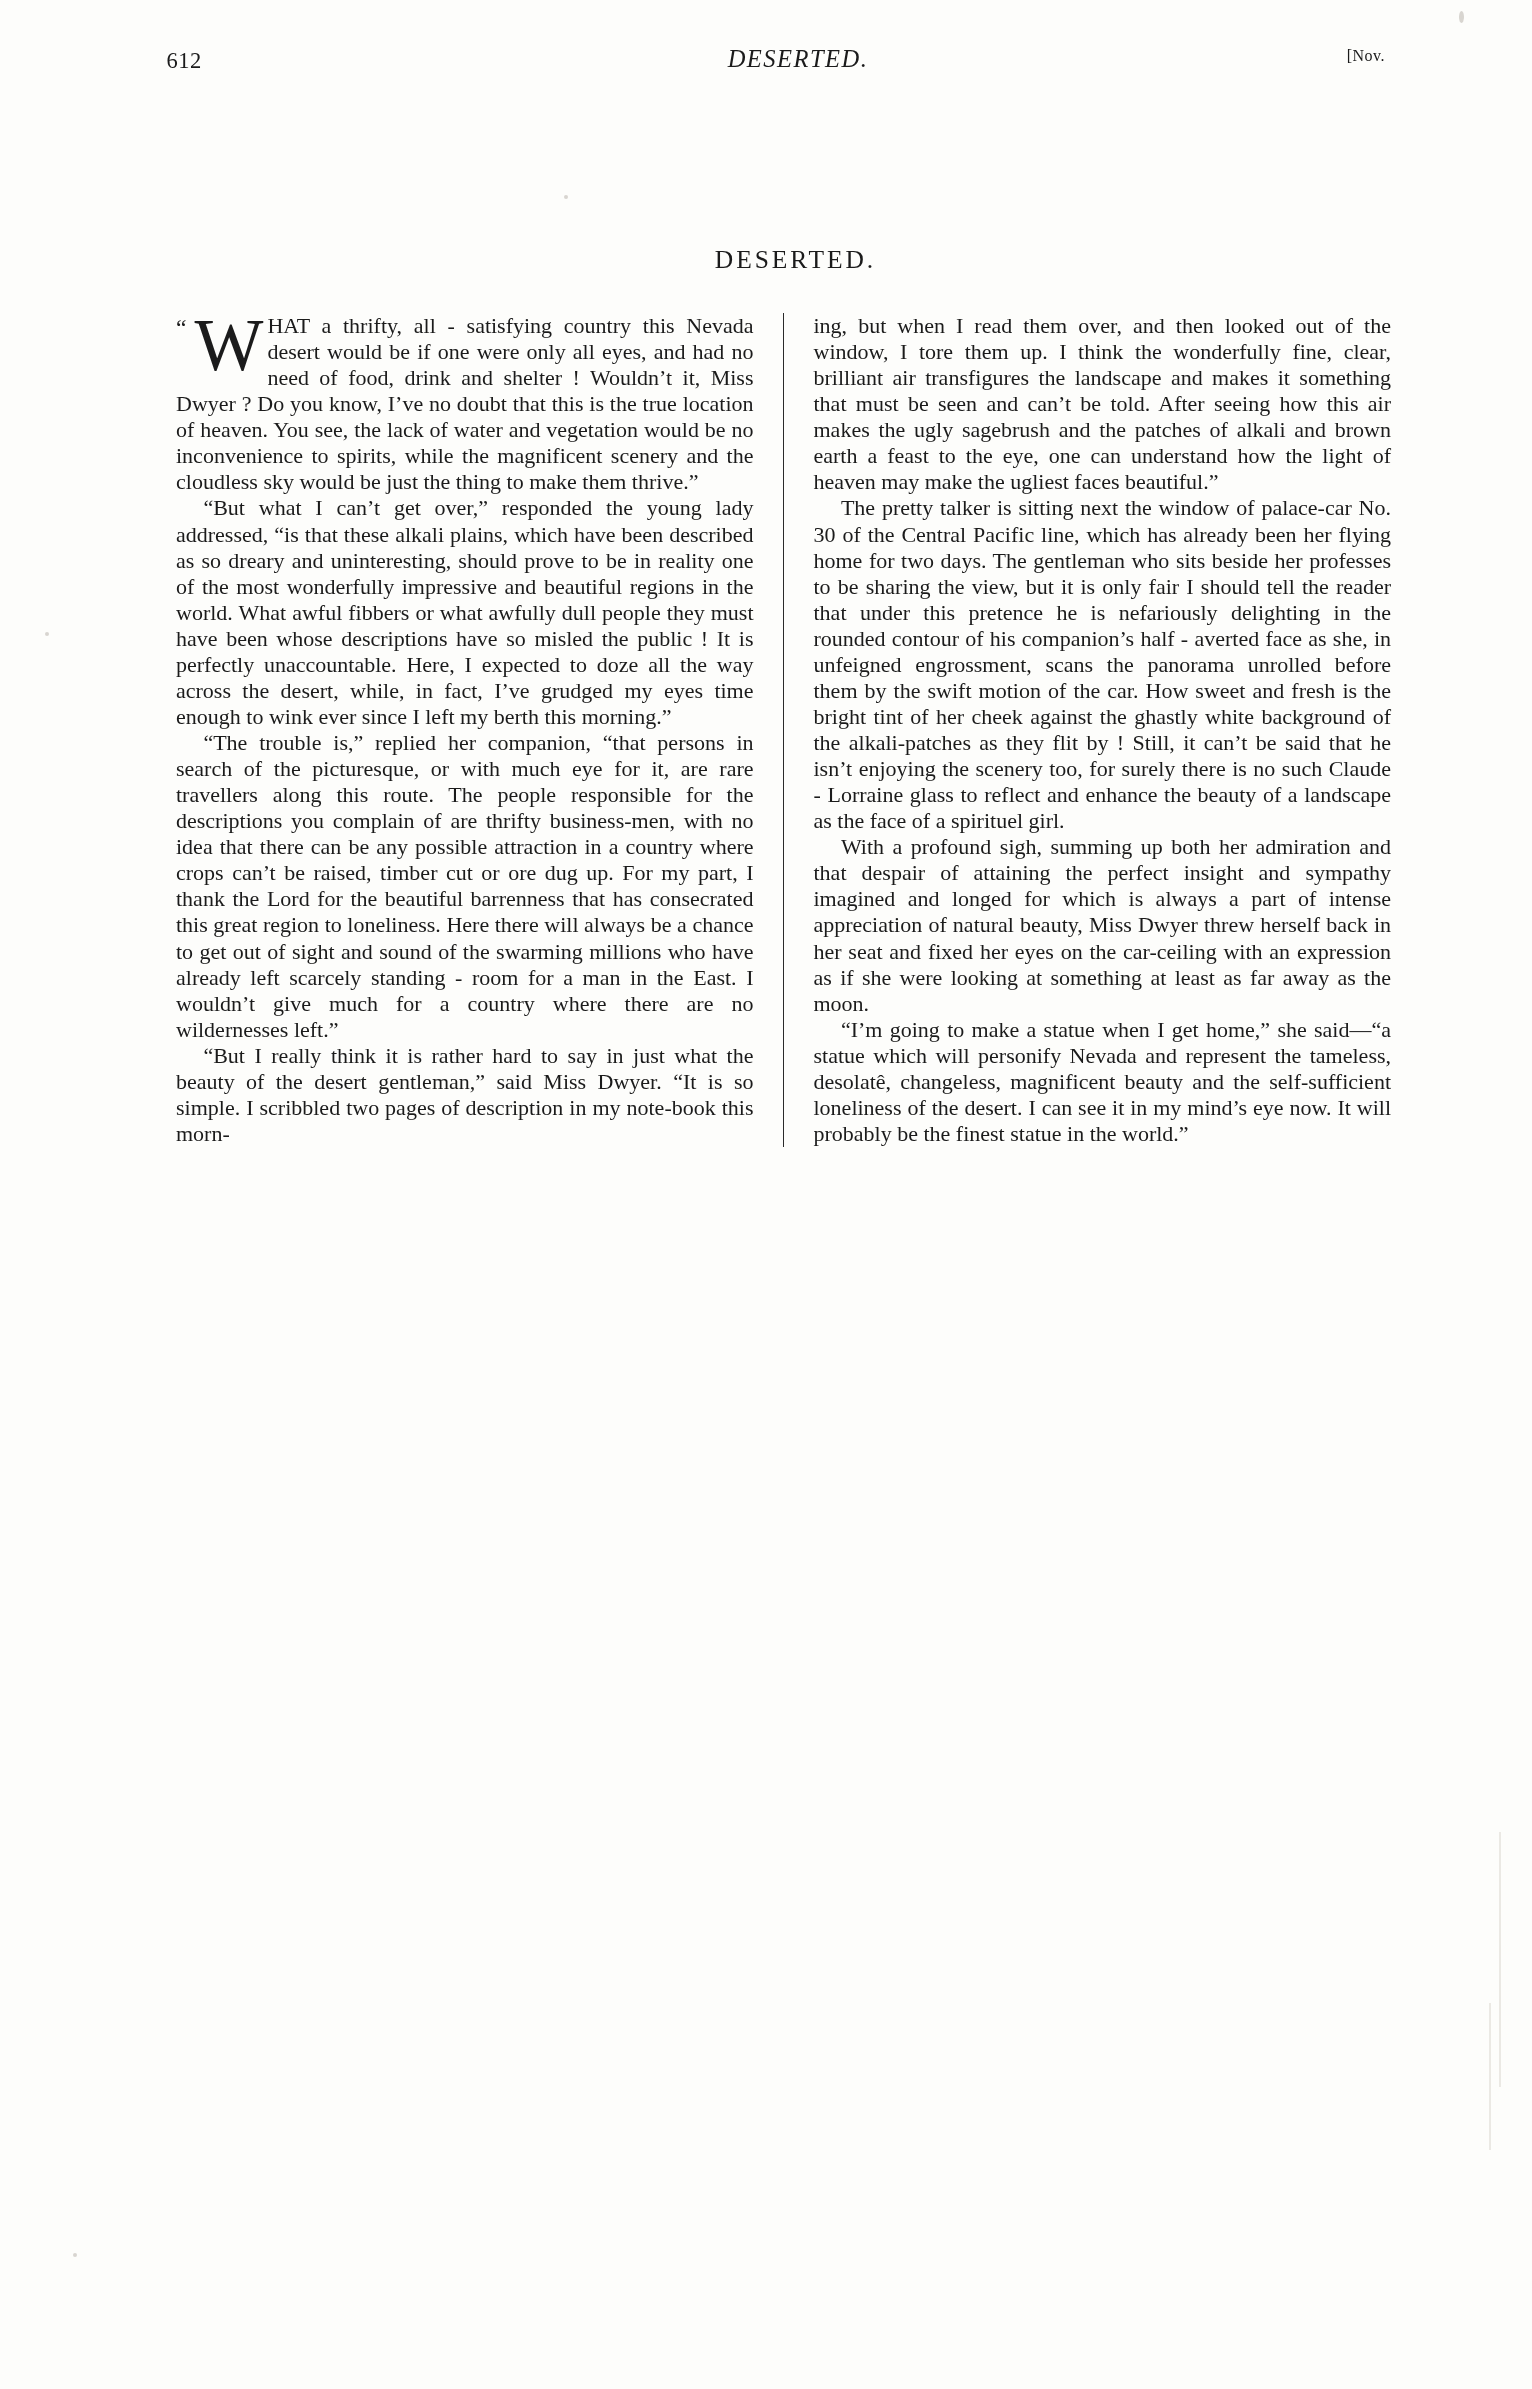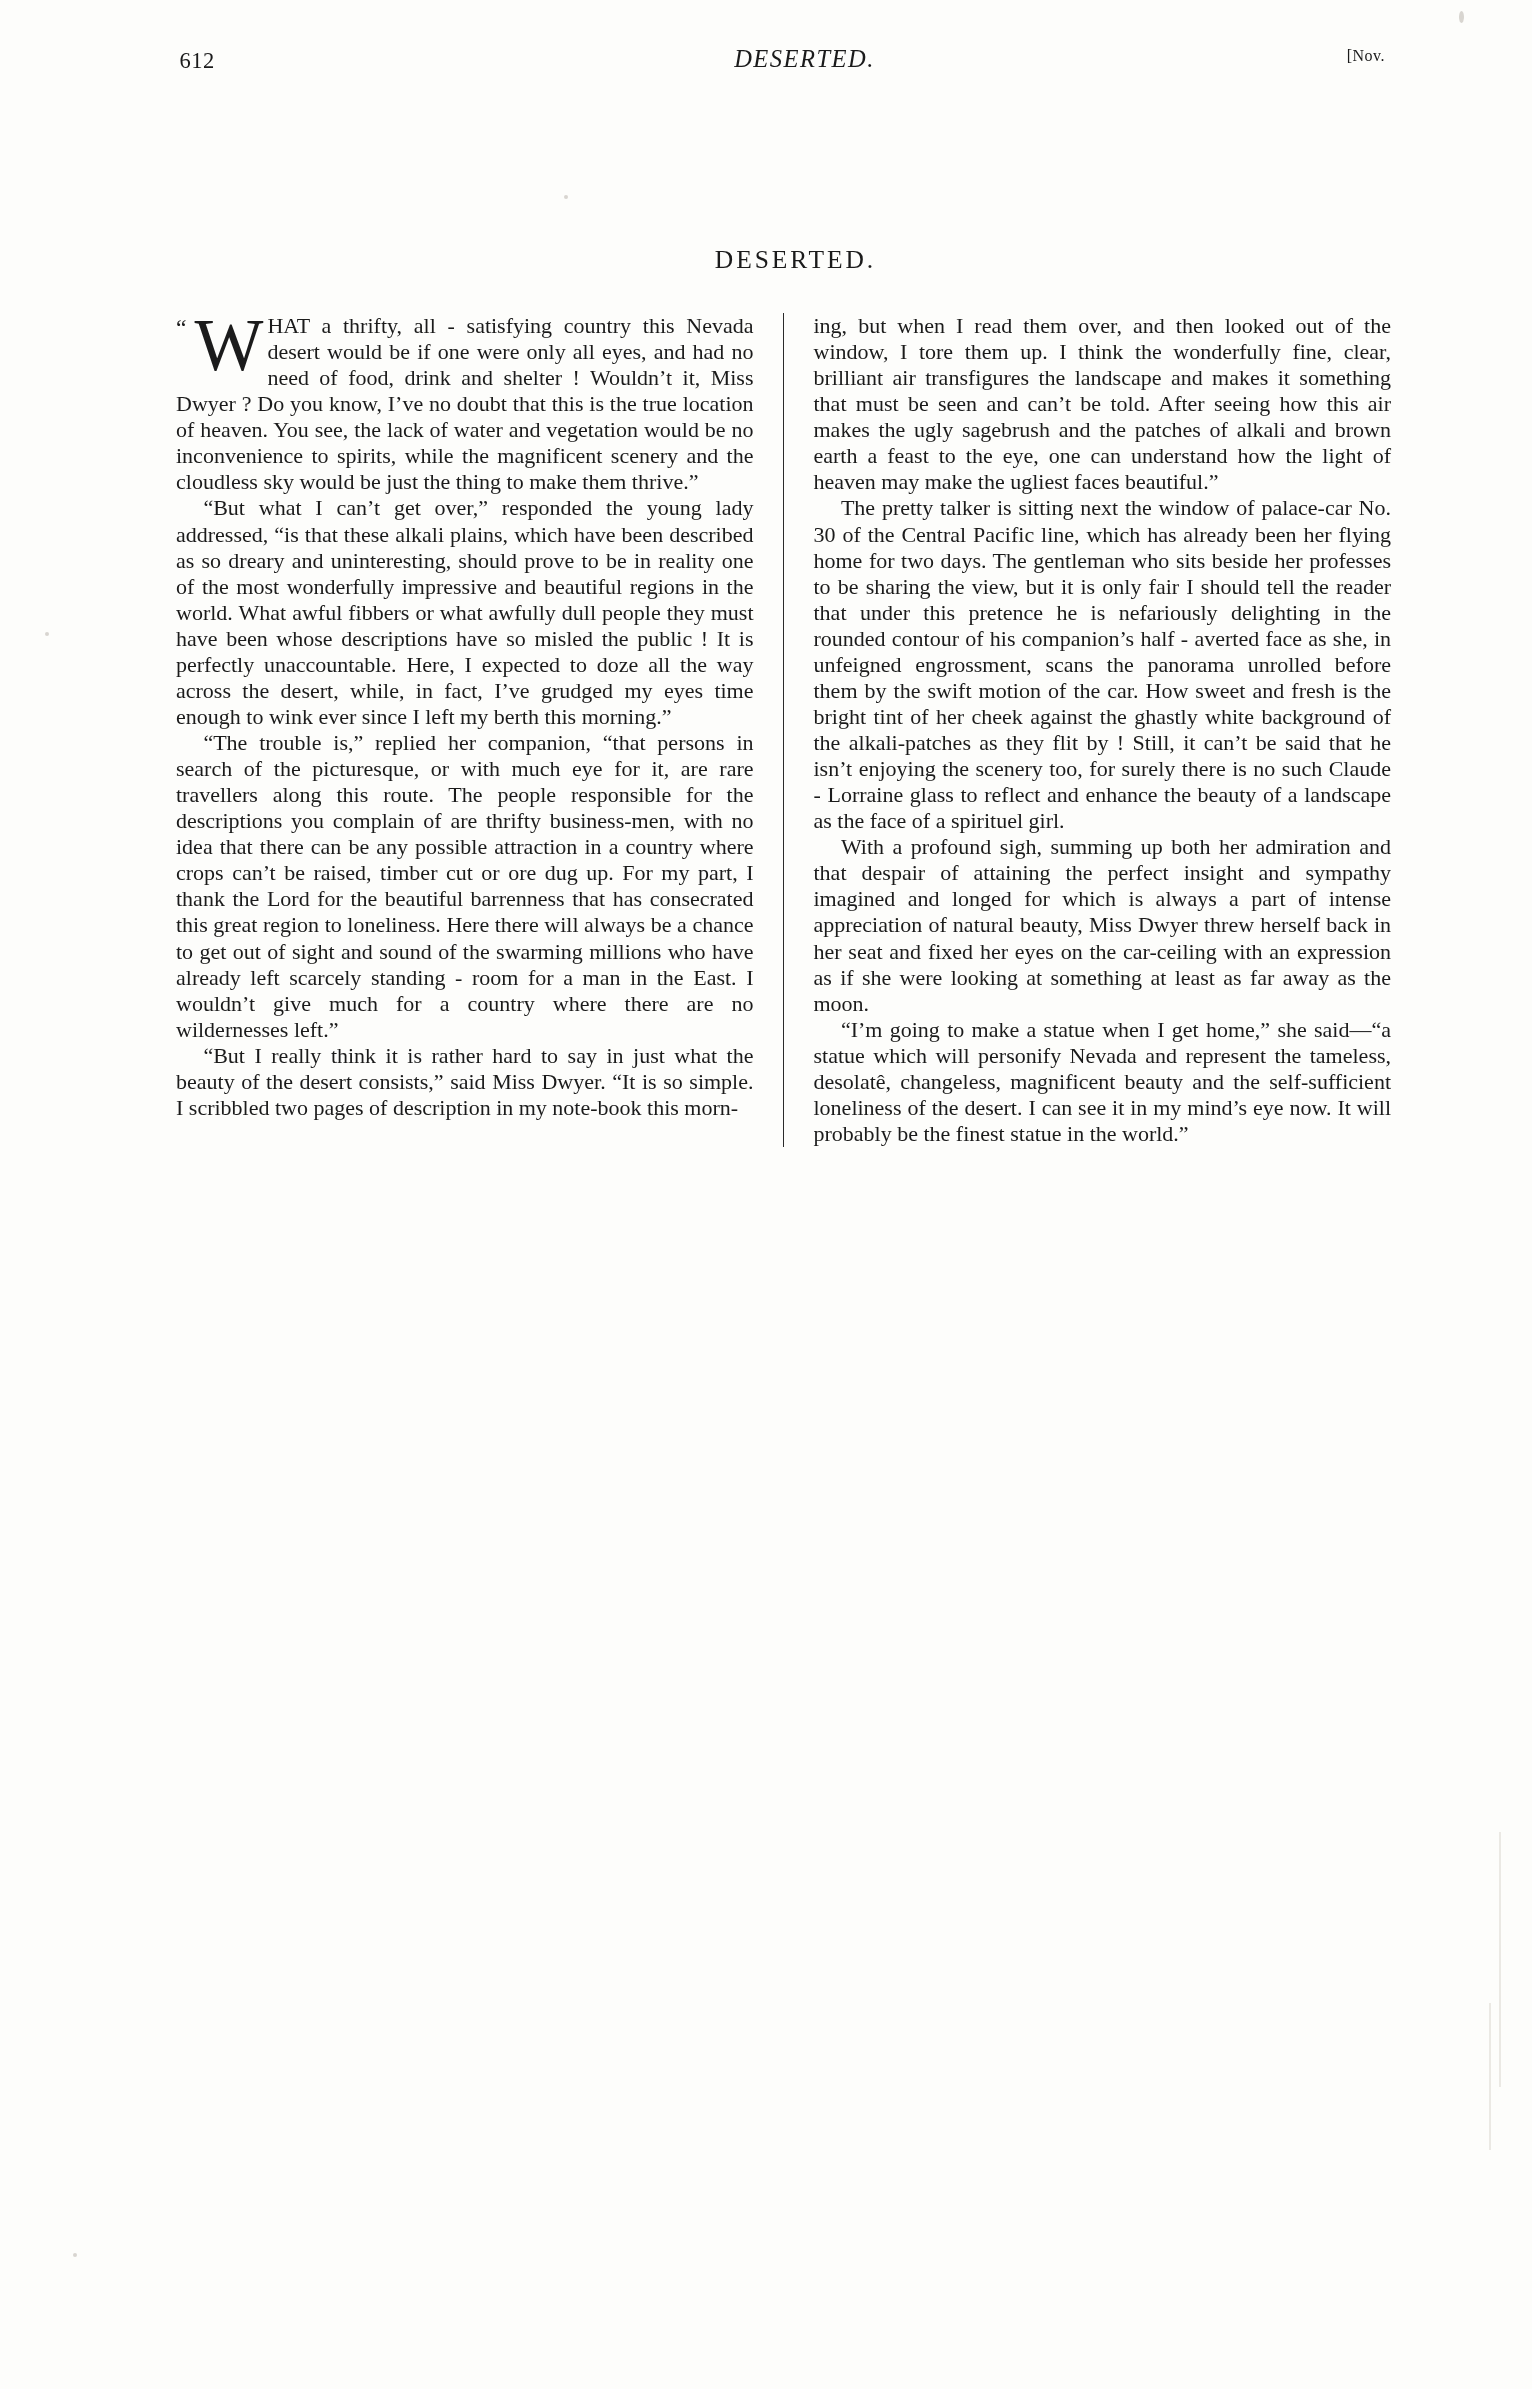--- a/index.html
+++ b/index.html
@@ -15,21 +15,21 @@
     font-family: "Liberation Serif", serif;
     color: #1b1b1b;
     box-sizing: border-box;
     overflow: hidden;
   }
 
   
   .running-head {
     position: absolute;
     top: 45px;
-    left: 160px;
+    left: 147px;
     right: 147px;
     height: 34px;
   }
   .folio {
     position: absolute;
     left: 19.6px;
     top: 2.9px;
     font-size: 22.5px;
     letter-spacing: 0.5px;
     font-family: "Liberation Serif", serif;
@@ -155,21 +155,21 @@
     <div class="col left">
       <p class="dropcap-para">
         <span class="quote-mark">“</span>
         <span class="dropcap">W</span>
         <span>HAT a thrifty, all - satisfying</span>
         <span>country this Nevada desert would</span>
         <span>be if one were only all eyes, and had no need of food, drink and shelter ! Wouldn’t it, Miss Dwyer ? Do you know, I’ve no doubt that this is the true location of heaven. You see, the lack of water and vegetation would be no inconvenience to spirits, while the magnificent scenery and the cloudless sky would be just the thing to make them thrive.”</span>
       </p>
       <p>“But what I can’t get over,” responded the young lady addressed, “is that these alkali plains, which have been described as so dreary and uninteresting, should prove to be in reality one of the most wonderfully impressive and beautiful regions in the world. What awful fibbers or what awfully dull people they must have been whose descriptions have so misled the public ! It is perfectly unaccountable. Here, I expected to doze all the way across the desert, while, in fact, I’ve grudged my eyes time enough to wink ever since I left my berth this morning.”</p>
       <p>“The trouble is,” replied her companion, “that persons in search of the picturesque, or with much eye for it, are rare travellers along this route. The people responsible for the descriptions you complain of are thrifty business-men, with no idea that there can be any possible attraction in a country where crops can’t be raised, timber cut or ore dug up. For my part, I thank the Lord for the beautiful barrenness that has consecrated this great region to loneliness. Here there will always be a chance to get out of sight and sound of the swarming millions who have already left scarcely standing - room for a man in the East. I wouldn’t give much for a country where there are no wildernesses left.”</p>
-      <p>“But I really think it is rather hard to say in just what the beauty of the desert consists,” said Miss Dwyer. “It is so simple. I scribbled two pages of description in my note-book this morn-</p>
+      <p>“But I really think it is rather hard to say in just what the beauty of the desert gentleman,” said Miss Dwyer. “It is so simple. I scribbled two pages of description in my note-book this morn-</p>
     </div>
 
     <div class="col right">
       <p class="noindent">ing, but when I read them over, and then looked out of the window, I tore them up. I think the wonderfully fine, clear, brilliant air transfigures the landscape and makes it something that must be seen and can’t be told. After seeing how this air makes the ugly sagebrush and the patches of alkali and brown earth a feast to the eye, one can understand how the light of heaven may make the ugliest faces beautiful.”</p>
       <p>The pretty talker is sitting next the window of palace-car No. 30 of the Central Pacific line, which has already been her flying home for two days. The gentleman who sits beside her professes to be sharing the view, but it is only fair I should tell the reader that under this pretence he is nefariously delighting in the rounded contour of his companion’s half - averted face as she, in unfeigned engrossment, scans the panorama unrolled before them by the swift motion of the car. How sweet and fresh is the bright tint of her cheek against the ghastly white background of the alkali-patches as they flit by ! Still, it can’t be said that he isn’t enjoying the scenery too, for surely there is no such Claude - Lorraine glass to reflect and enhance the beauty of a landscape as the face of a spirituel girl.</p>
       <p>With a profound sigh, summing up both her admiration and that despair of attaining the perfect insight and sympathy imagined and longed for which is always a part of intense appreciation of natural beauty, Miss Dwyer threw herself back in her seat and fixed her eyes on the car-ceiling with an expression as if she were looking at something at least as far away as the moon.</p>
       <p>“I’m going to make a statue when I get home,” she said—“a statue which will personify Nevada and represent the tameless, desolatê, changeless, magnificent beauty and the self-sufficient loneliness of the desert. I can see it in my mind’s eye now. It will probably be the finest statue in the world.”</p>
     </div>
 
   </div>

